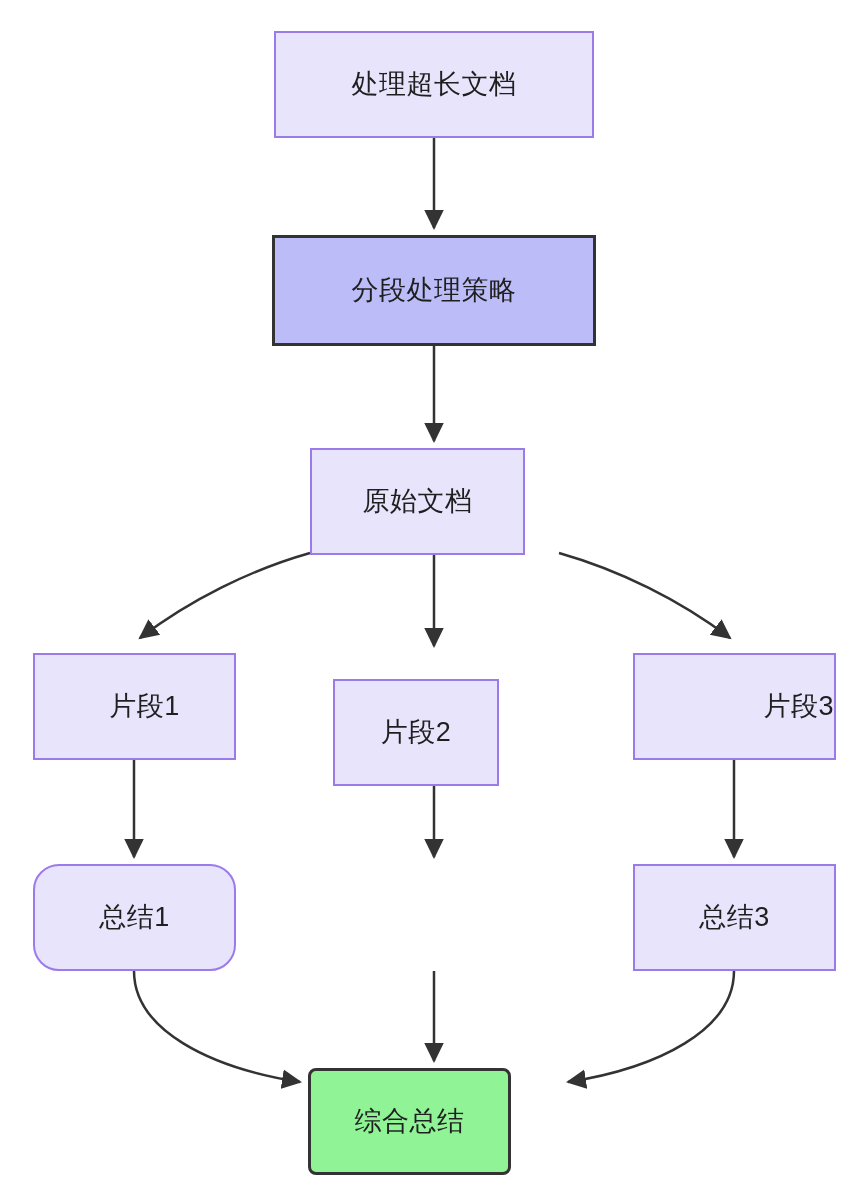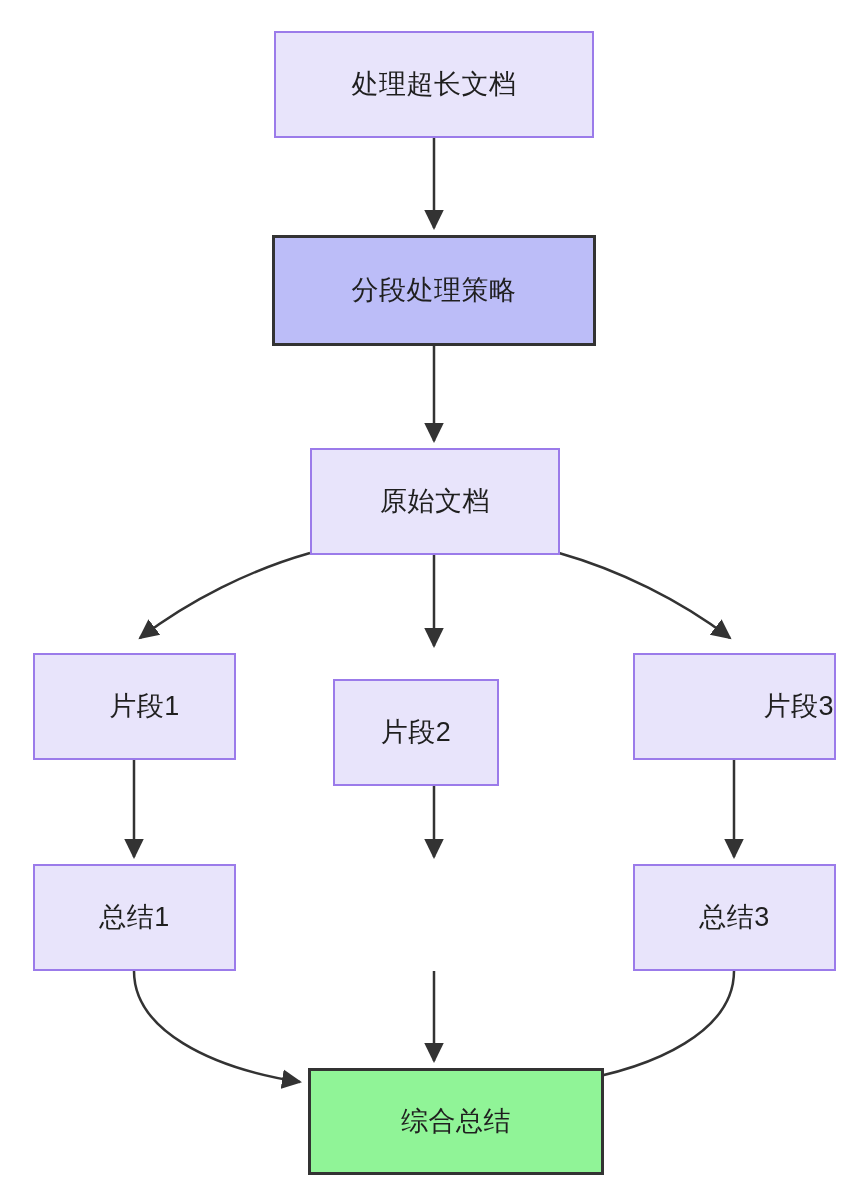--- a/index.html
+++ b/index.html
@@ -85,42 +85,42 @@
   </svg>
 
   <div class="node node-normal" style="left:274px; top:31px; width:320px; height:107px;">
     <span class="node-label">处理超长文档</span>
   </div>
 
   <div class="node node-highlight" style="left:272px; top:235px; width:324px; height:111px;">
     <span class="node-label">分段处理策略</span>
   </div>
 
-  <div class="node node-normal" style="left:310px; top:448px; width:250px; height:107px;">
+  <div class="node node-normal" style="left:310px; top:448px; width:215px; height:107px;">
     <span class="node-label">原始文档</span>
   </div>
 
   <div class="node node-normal" style="left:33px; top:653px; width:203px; height:107px;padding-left:20px;">
     <span class="node-label">片段1</span>
   </div>
 
   <div class="node node-normal" style="left:333px; top:679px; width:166px; height:107px;">
     <span class="node-label">片段2</span>
   </div>
 
   <div class="node node-normal" style="left:633px; top:653px; width:203px; height:107px;justify-content:flex-end;">
     <span class="node-label">片段3</span>
   </div>
 
-  <div class="node node-normal" style="left:33px; top:864px; width:203px; height:107px;">
+  <div class="node node-normal" style="left:33px; top:864px; width:203px; height:107px;border-radius:26px;">
     <span class="node-label">总结1</span>
   </div>
 
 
   <div class="node node-normal" style="left:633px; top:864px; width:203px; height:107px;">
     <span class="node-label">总结3</span>
   </div>
 
-  <div class="node node-result" style="left:308px; top:1068px; width:296px; height:107px;">
+  <div class="node node-result" style="left:308px; top:1068px; width:203px; height:107px;border-radius:8px;">
     <span class="node-label">综合总结</span>
   </div>
 
 </div>
 
 </body></html>

